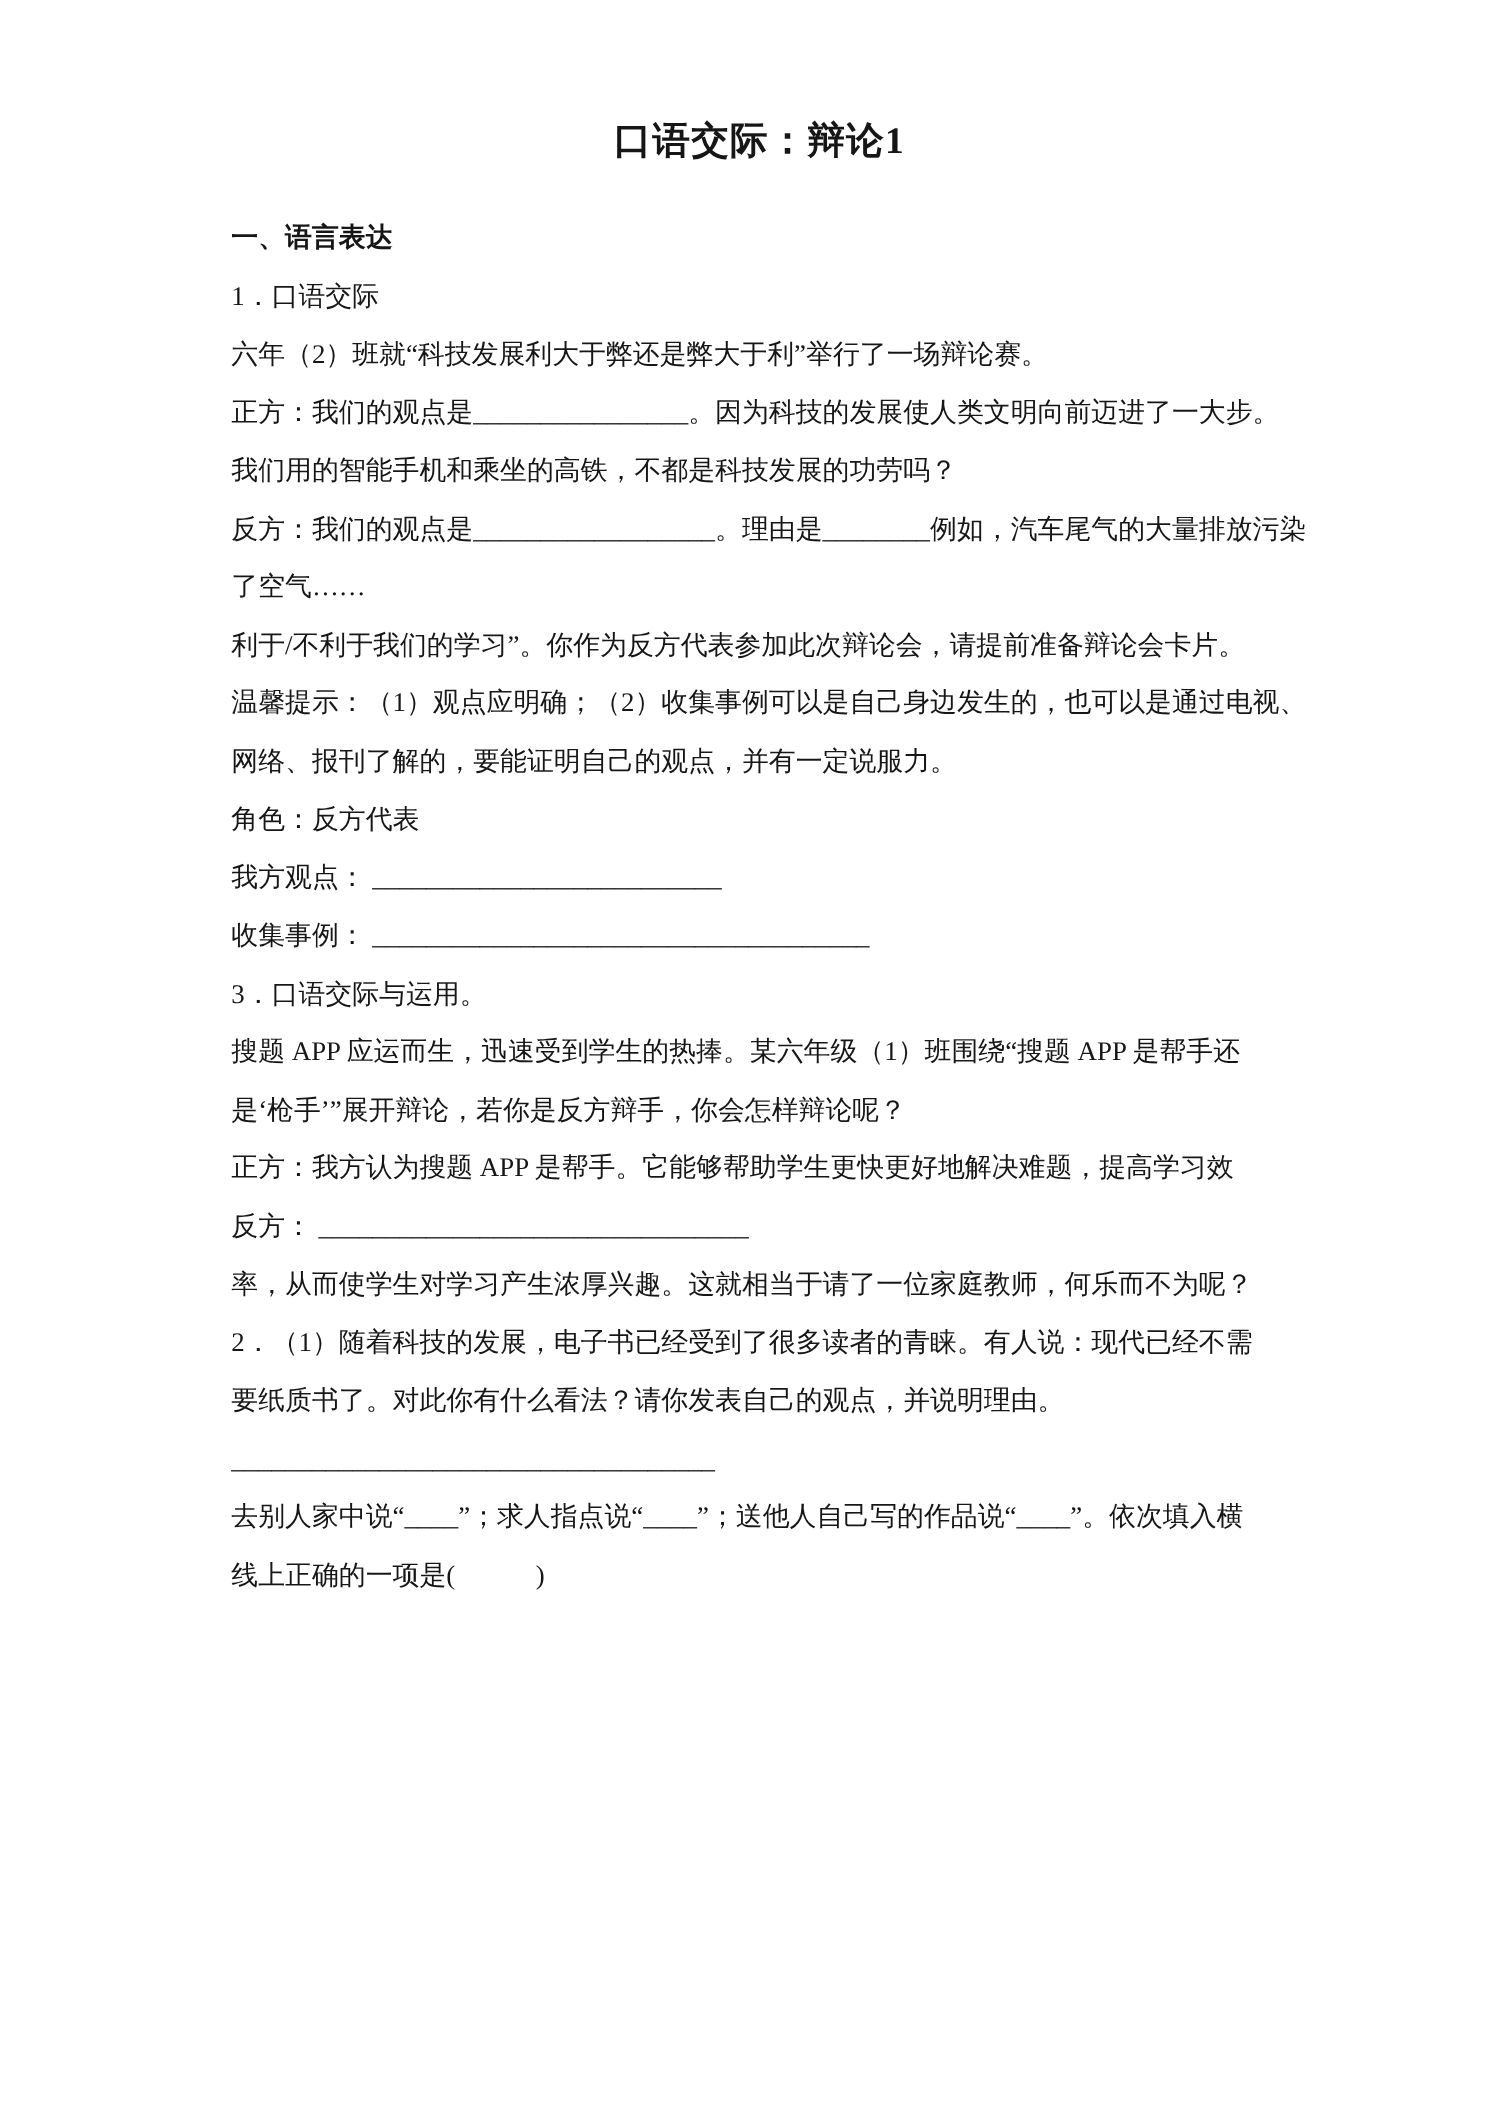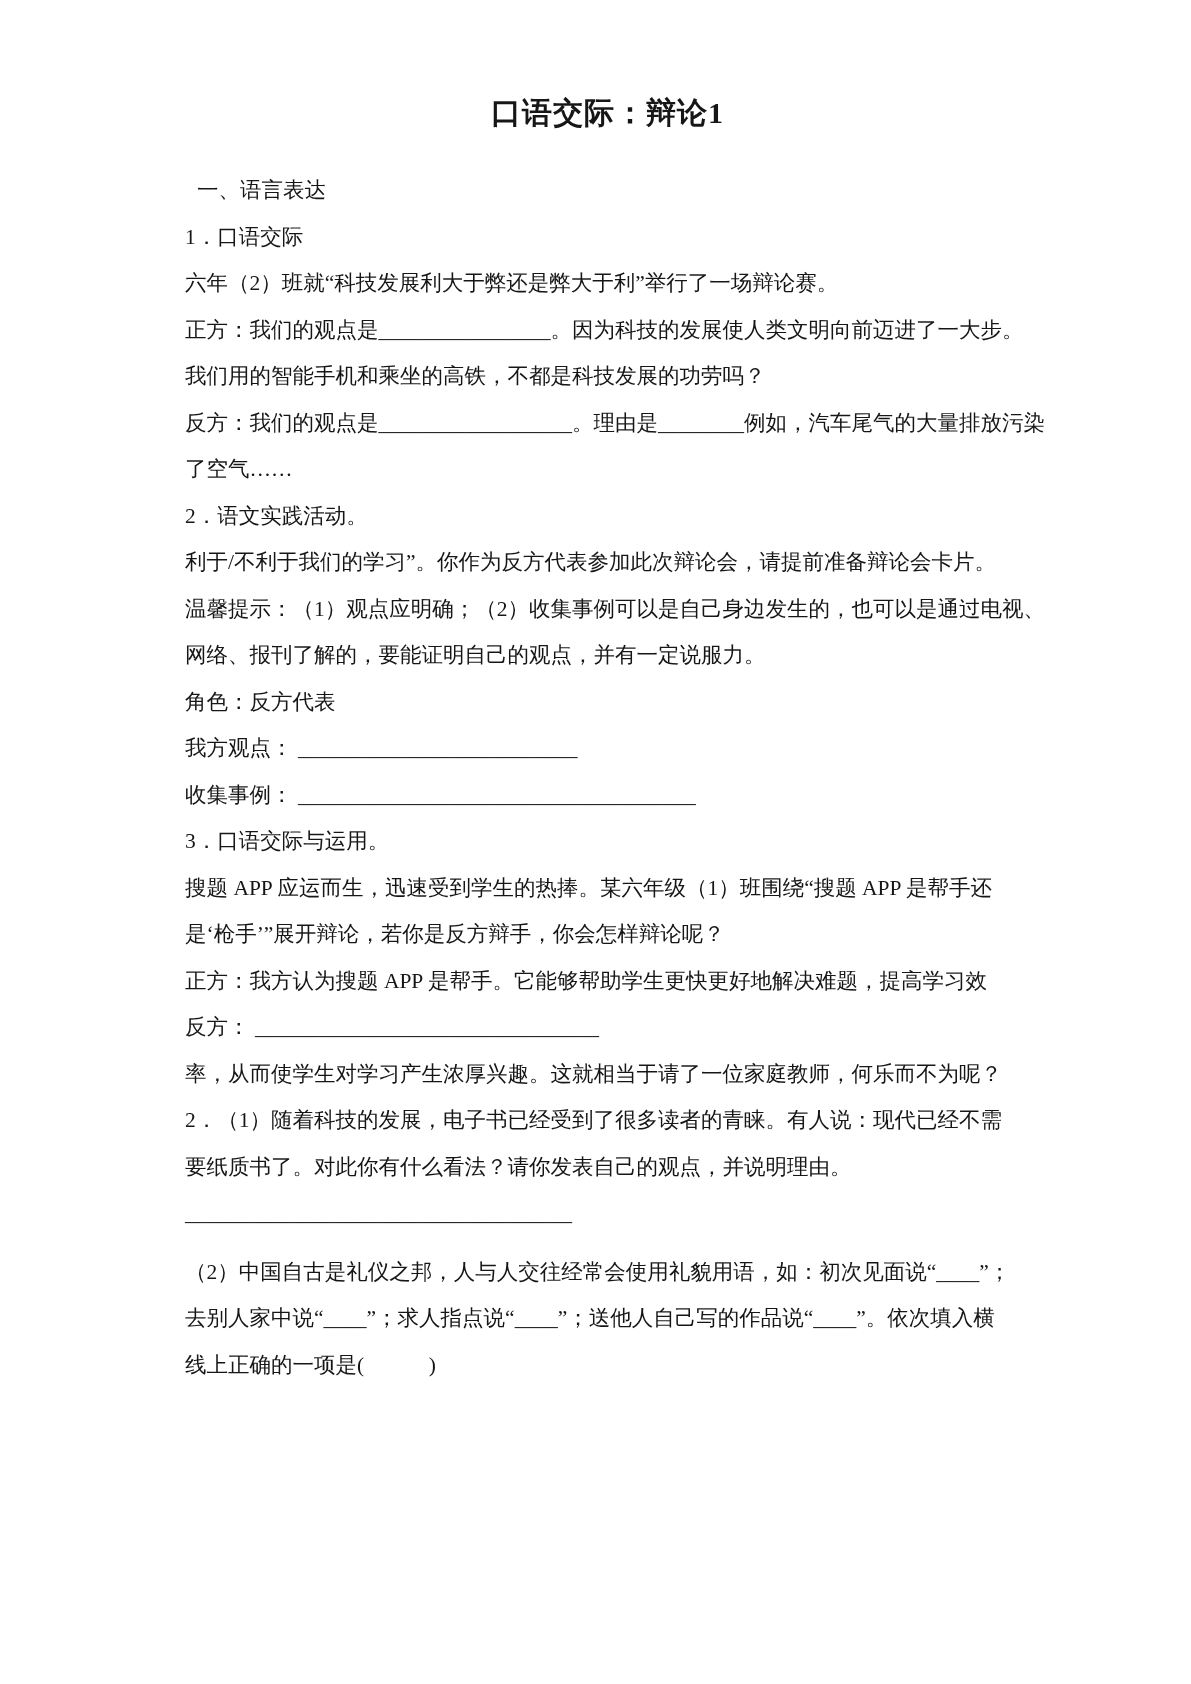--- a/index.html
+++ b/index.html
@@ -35,50 +35,47 @@
     left: 185px;
     width: 836px;
   }
   .doc-line {
     height: 46.5px;
     line-height: 46.5px;
     font-size: 21.5px;
     white-space: nowrap;
   }
   .doc-line.bold {
-    font-weight: normal;
-    margin-left: 12px;
+    font-weight: bold;
   }
 </style>
 </head>
 <body>
 
 <div class="page">
   <div class="doc-title">口语交际：辩论1</div>
   <div class="doc-lines">
       <div class="doc-line bold">一、语言表达</div>
       <div class="doc-line">1．口语交际</div>
       <div class="doc-line">六年（2）班就“科技发展利大于弊还是弊大于利”举行了一场辩论赛。</div>
       <div class="doc-line">正方：我们的观点是________________。因为科技的发展使人类文明向前迈进了一大步。</div>
       <div class="doc-line">我们用的智能手机和乘坐的高铁，不都是科技发展的功劳吗？</div>
       <div class="doc-line">反方：我们的观点是__________________。理由是________例如，汽车尾气的大量排放污染</div>
       <div class="doc-line">了空气……</div>
-      <div class="doc-line">2．语文实践活动。</div>
       <div class="doc-line">利于/不利于我们的学习”。你作为反方代表参加此次辩论会，请提前准备辩论会卡片。</div>
       <div class="doc-line">温馨提示：（1）观点应明确；（2）收集事例可以是自己身边发生的，也可以是通过电视、</div>
       <div class="doc-line">网络、报刊了解的，要能证明自己的观点，并有一定说服力。</div>
       <div class="doc-line">角色：反方代表</div>
       <div class="doc-line">我方观点： __________________________</div>
       <div class="doc-line">收集事例： _____________________________________</div>
       <div class="doc-line">3．口语交际与运用。</div>
       <div class="doc-line">搜题 APP 应运而生，迅速受到学生的热捧。某六年级（1）班围绕“搜题 APP 是帮手还</div>
       <div class="doc-line">是‘枪手’”展开辩论，若你是反方辩手，你会怎样辩论呢？</div>
       <div class="doc-line">正方：我方认为搜题 APP 是帮手。它能够帮助学生更快更好地解决难题，提高学习效</div>
       <div class="doc-line">反方： ________________________________</div>
       <div class="doc-line">率，从而使学生对学习产生浓厚兴趣。这就相当于请了一位家庭教师，何乐而不为呢？</div>
       <div class="doc-line">2．（1）随着科技的发展，电子书已经受到了很多读者的青睐。有人说：现代已经不需</div>
       <div class="doc-line">要纸质书了。对此你有什么看法？请你发表自己的观点，并说明理由。</div>
       <div class="doc-line">____________________________________</div>
-      <div class="doc-line" style="margin-top: 12px;">（2）中国自古是礼仪之邦，人与人交往经常会使用礼貌用语，如：初次见面说“____”；</div>
       <div class="doc-line">去别人家中说“____”；求人指点说“____”；送他人自己写的作品说“____”。依次填入横</div>
       <div class="doc-line">线上正确的一项是(&nbsp;&nbsp;&nbsp;&nbsp;&nbsp;&nbsp;&nbsp;&nbsp;&nbsp;&nbsp;&nbsp;&nbsp;)</div>
     </div>
 </div>
 
 </body></html>

